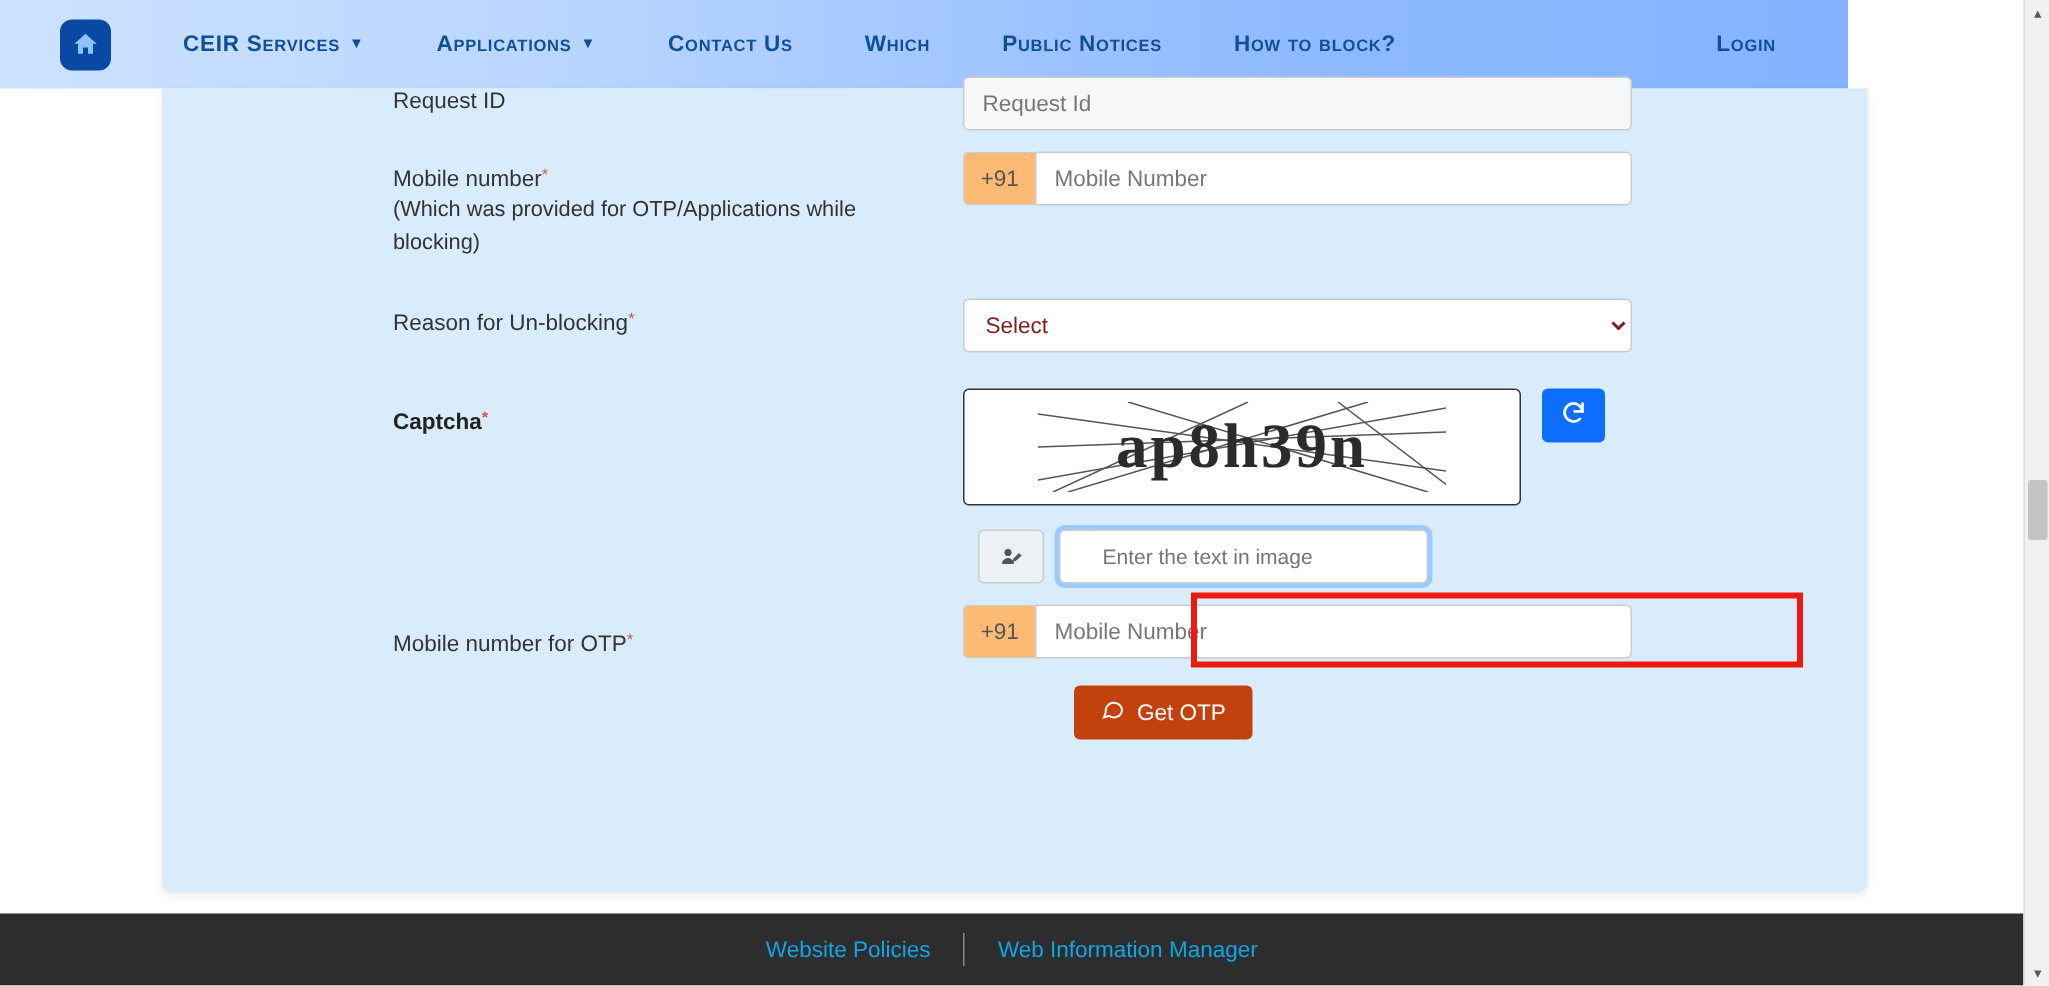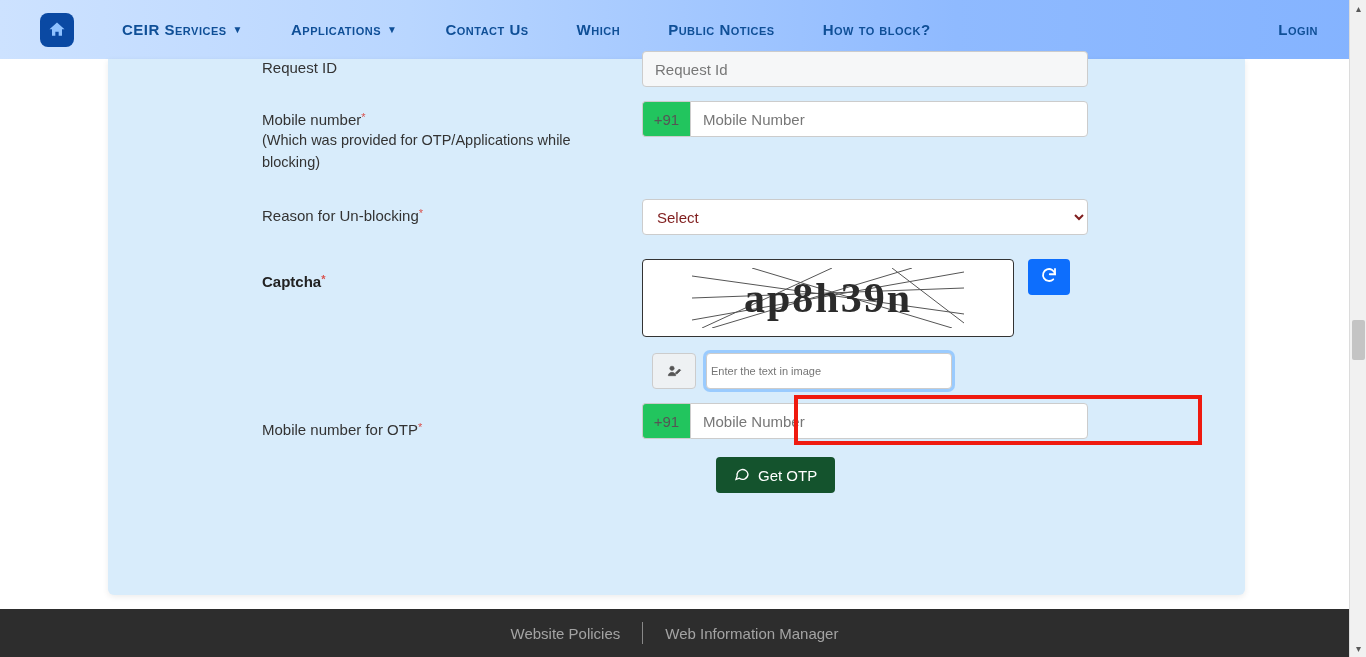--- a/index.html
+++ b/index.html
@@ -6,21 +6,21 @@
   body {
     font-family: "Segoe UI", Tahoma, sans-serif;
     background: #ffffff;
     width: 1366px;
     height: 657px;
     overflow: hidden;
     position: relative;
   }
   
   .nav {
-    width: 1366px;
+    width: 1232px;
     height: 59px;
     background: linear-gradient(90deg, #cde2ff 0%, #b9d6ff 30%, #8fbaff 70%, #84b3ff 100%);
     display: flex;
     align-items: center;
     padding-left: 40px;
     position: relative;
   }
   .home-badge {
     width: 34px; height: 34px;
     background: #0a49a3;
@@ -81,21 +81,21 @@
     color:#555;
     background:#fff;
   }
   input.txt::placeholder { color:#777; }
   select.sel { color:#7f1d1d; padding-left:10px; }
   .prefix-group { display:flex; }
   .prefix {
     width:48px; height:36px;
     border:1px solid #ccc; border-right:none;
     border-radius:4px 0 0 4px;
-    background:#22c55e;
+    background:#fdba74;
     display:flex; align-items:center; justify-content:center;
     color:#555; font-size:15px;
   }
   .prefix-group input.txt {
     width: 398px;
     border-radius: 0 4px 4px 0;
   }
   
   .lbl-request { top: 0px; }
   .fld-request { top: -8px; }
@@ -143,62 +143,62 @@
   .capentry-prefix {
     width:44px; height:36px;
     border:1px solid #ccc; border-radius:4px;
     background:#eef1f3;
     display:flex; align-items:center; justify-content:center;
   }
   .capentry-prefix svg { width:16px; height:16px; fill:#555; stroke:#555; }
   .capentry-input {
     width: 246px; height:36px;
     border:1px solid #ccc; border-radius:4px;
-    padding:0 4px; font-size:11px;
+    padding:0 28px; font-size:14px;
     box-shadow: 0 0 0 3px rgba(128,189,255,0.7);
   }
   
   .lbl-otp { top: 362px; }
   .otp-wrap {
     position:absolute; left:534px; top:336px;
     width: 560px; height: 52px;
   }
   .otp-wrap .prefix-group { position:absolute; left:0; top:8px; }
   .otp-highlight {
     position:absolute; left: 152px; top: 0;
     width: 408px; height: 50px;
     border: 4px solid #ef1a0f;
     pointer-events:none;
   }
   
   .getotp {
     position:absolute; left:608px; top:398px;
     height:36px; padding:16px 18px;
-    background:#14532d; color:#fff; border:none; border-radius:4px;
+    background:#c2410c; color:#fff; border:none; border-radius:4px;
     font-size:15px; display:flex; align-items:center; gap:8px; cursor:pointer;
   }
   .getotp svg { width:16px; height:16px; }
   
   .submit {
     position:absolute; left:520px; top:486px;
     height:36px; padding:0 20px;
     background:#5cb85c; opacity:0.72; color:#fff; border:none; border-radius:4px;
     font-size:16px; display:flex; align-items:center; gap:10px; cursor:pointer;
   }
   .submit svg { width:16px; height:16px; }
   
   .footer {
     position:absolute; left:0; top:609px;
     width:1349px; height:48px;
     background:#2d2d2d; color:#fff;
     display:flex; align-items:center; justify-content:center; gap:22px;
     font-size:15px;
   }
   .footer .divider { width:1px; height:22px; background:#888; }
-  .footer a { color:#a3a3a3; text-decoration:none; cursor:pointer; }
+  .footer a { color:#0ea5e9; text-decoration:none; cursor:pointer; }
   
   .scrollbar {
     position:absolute; right:0; top:0; width:17px; height:657px;
     background:#f1f1f1; border-left:1px solid #dcdcdc;
   }
   .scroll-btn {
     width:17px; height:17px; background:#f1f1f1;
     display:flex; align-items:center; justify-content:center;
     color:#5a5a5a; font-size:10px; cursor:pointer;
   }

